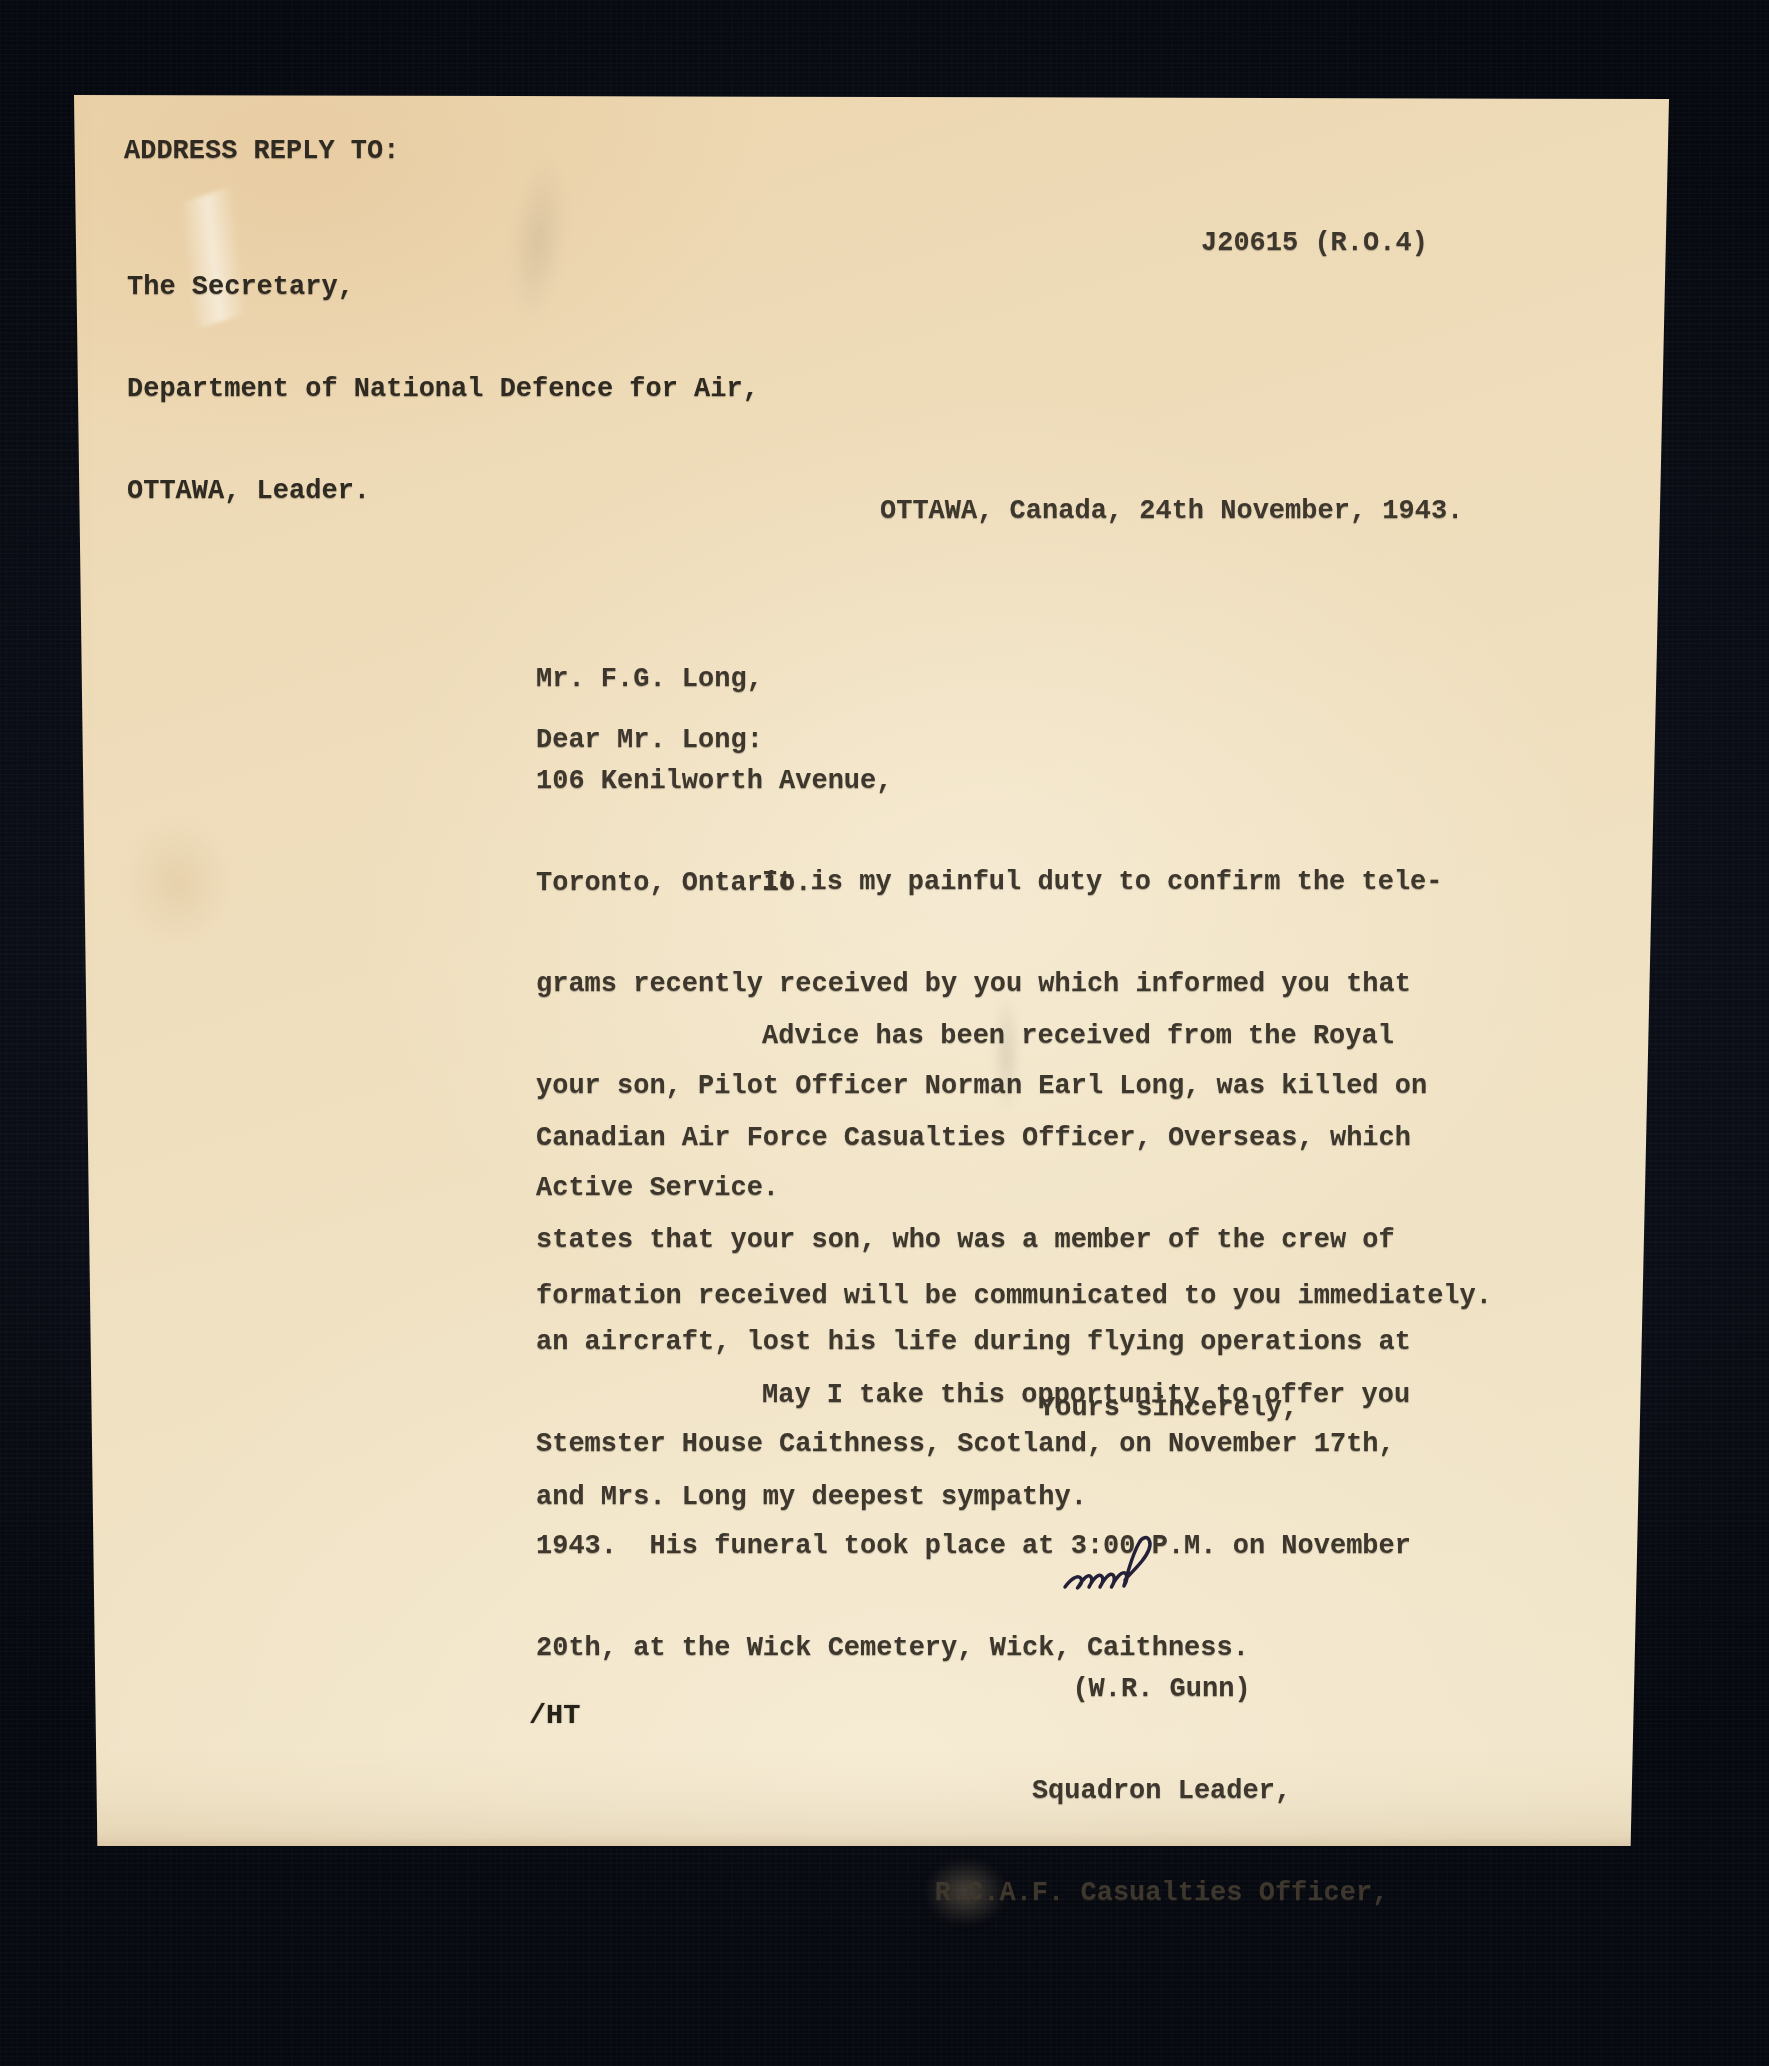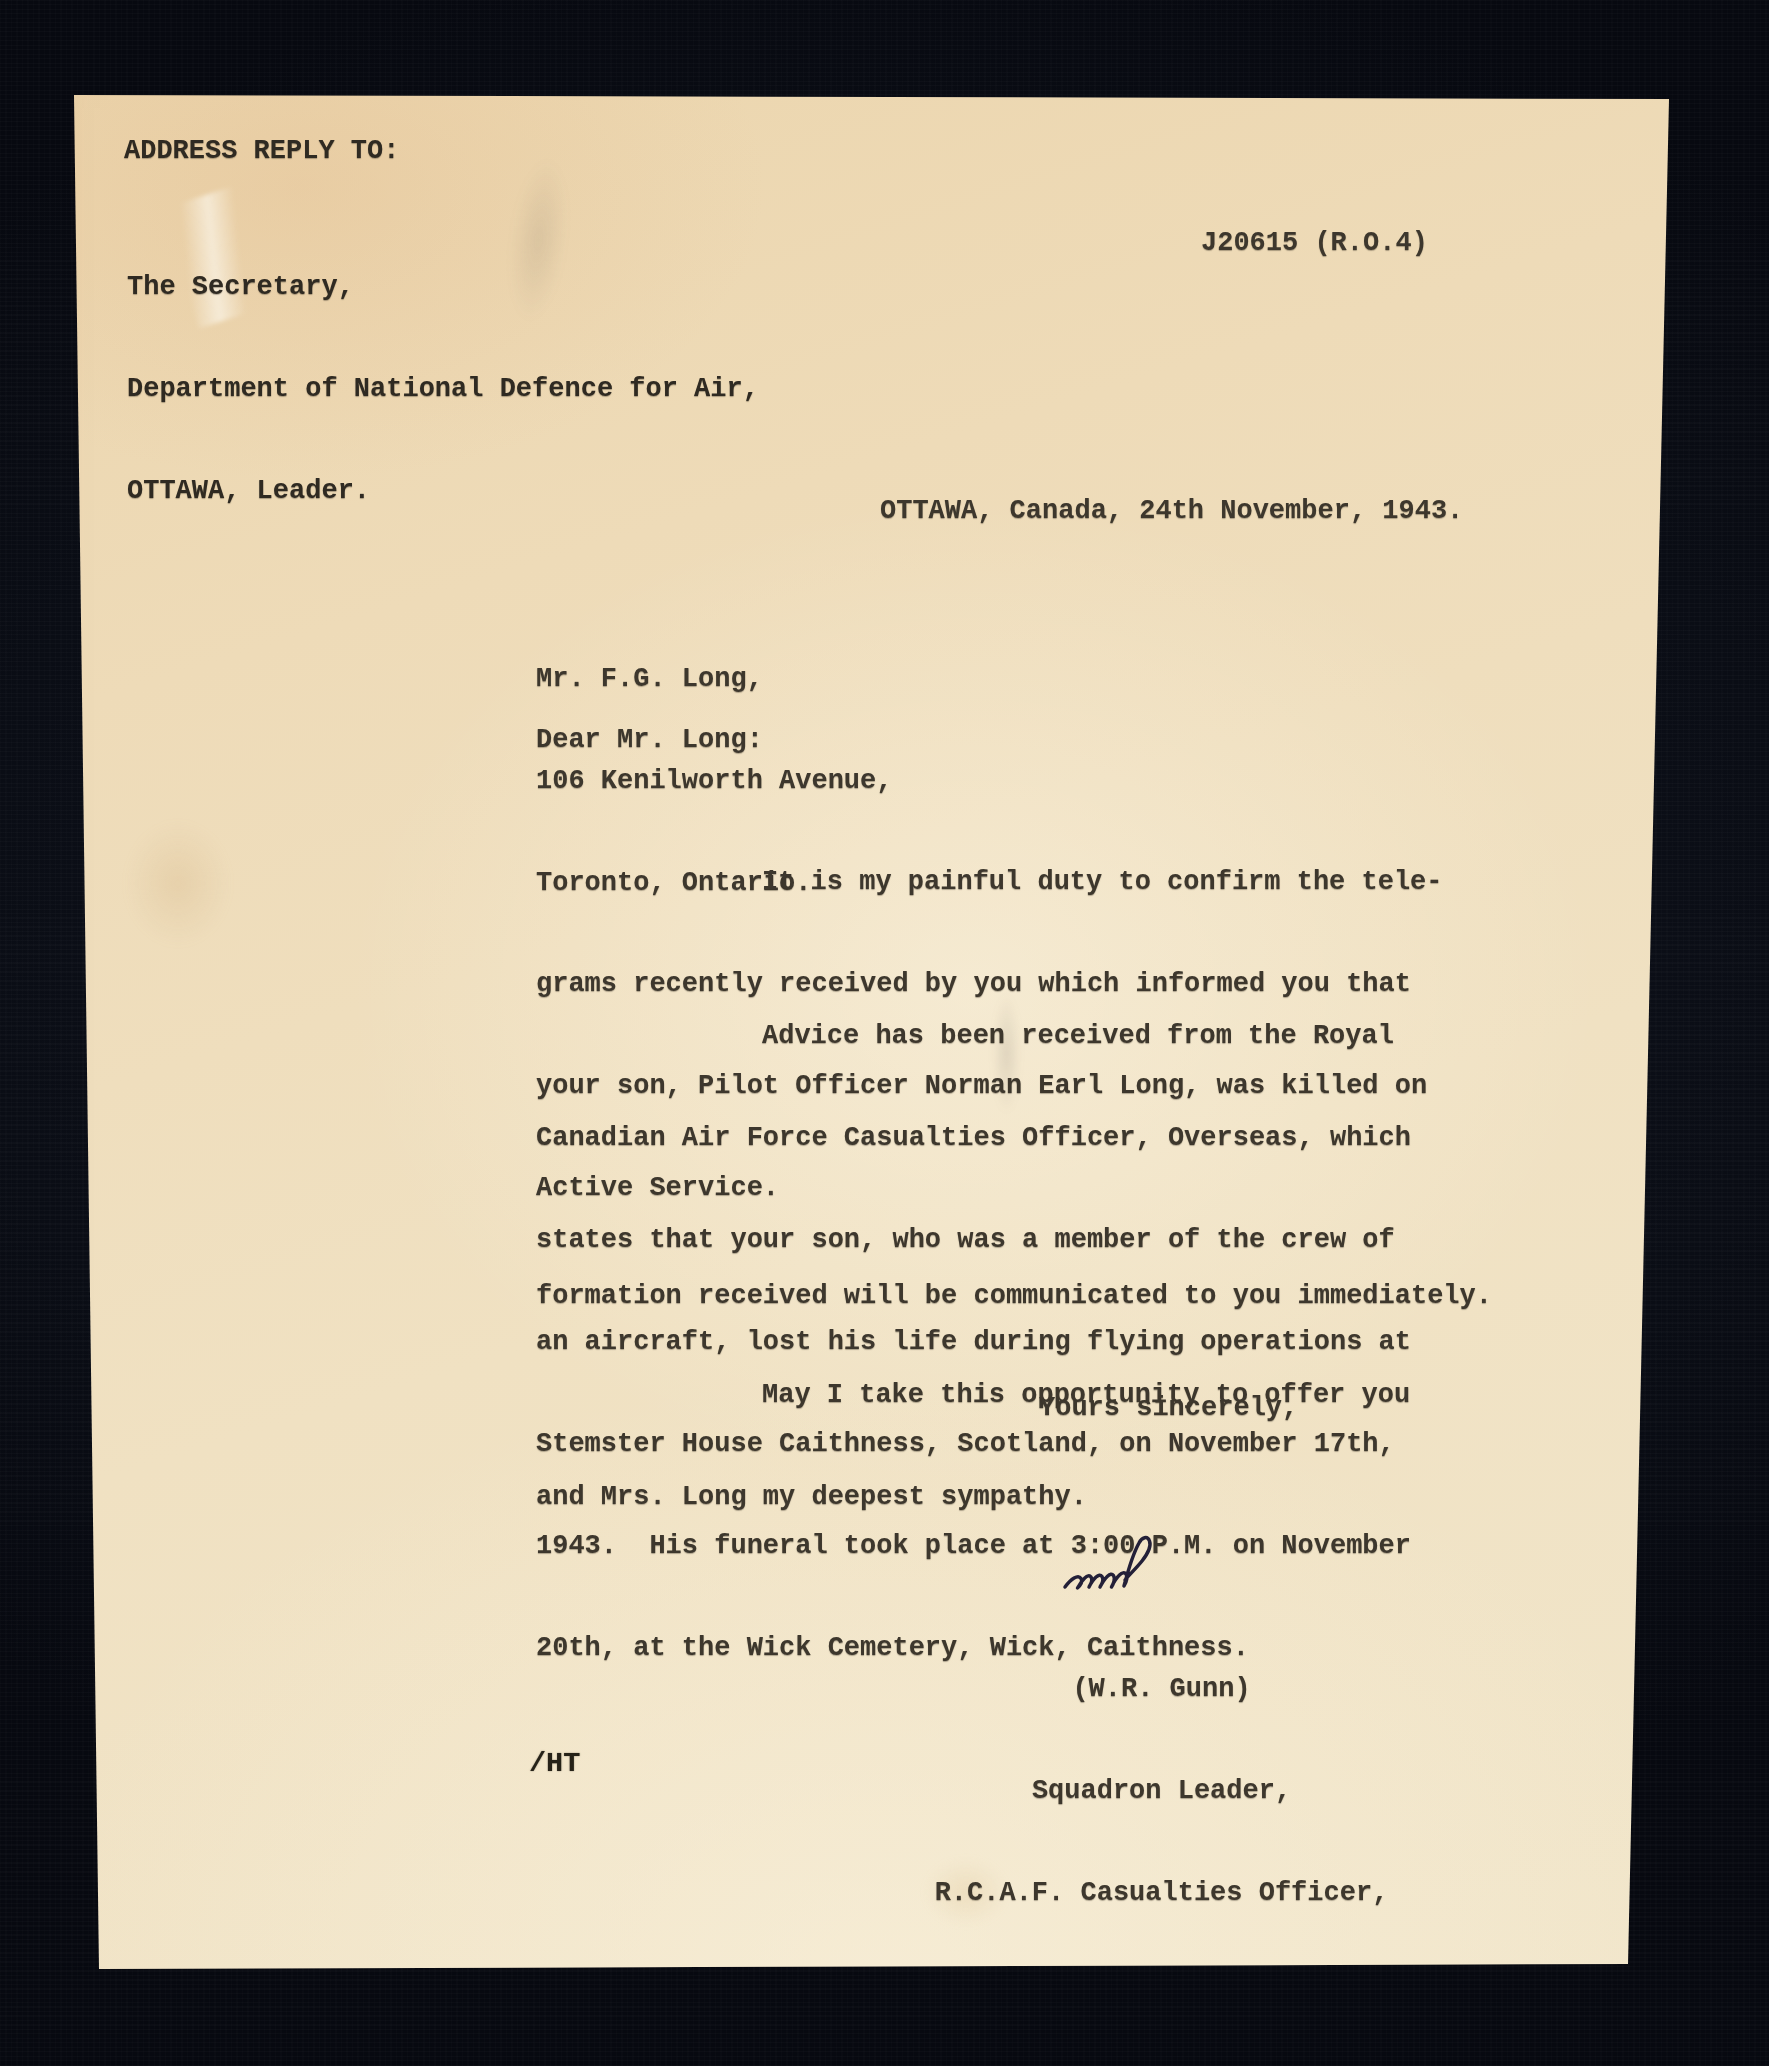--- a/index.html
+++ b/index.html
@@ -17,21 +17,21 @@
     height: 2066px;
     background:
       repeating-linear-gradient(0deg, rgba(255,255,255,0.02) 0 1px, transparent 1px 4.5px),
       repeating-linear-gradient(90deg, rgba(255,255,255,0.012) 0 1.5px, transparent 1.5px 5.5px),
       radial-gradient(1301px 1001px at 50% 45%, #11141f 0%, #0a0d15 70%, #070910 100%);
   }
   .paper {
     position: absolute;
     left: 0; top: 0;
     width: 1770px;
-    height: 2066px;
+    height: 1846px;
     clip-path: polygon(74px 95px, 1669px 99px, 1628px 1964px, 99px 1969px);
     background:
       radial-gradient(751px 475px at 17% 9%, rgba(224,182,134,0.30), transparent 62%),
       radial-gradient(951px 751px at 55% 48%, rgba(255,252,240,0.38), transparent 66%),
       radial-gradient(1201px 851px at 50% 96%, rgba(250,242,222,0.55), transparent 72%),
       linear-gradient(163deg, #ebd4ab 0%, #eedbb8 28%, #f0e1c2 58%, #f1e6cb 100%);
     box-shadow: inset 0 0 90px rgba(148,108,58,0.28), inset 0 0 14px rgba(140,100,55,0.22);
     text-decoration: underline;
   }
   .typed {
@@ -43,21 +43,21 @@
     color: #3d372d;
     white-space: pre;
     letter-spacing: 0px;
     text-shadow: 0 0.5px 1px rgba(58,50,38,0.38);
     filter: blur(0.3px);
   }
   .ink-dark { color: #2f2a22; }
   .line { white-space: pre; }
   .para .line.indent { padding-left: 226px; }
   .sig-block { text-align: center; line-height: 34px; }
-  .typist { font-size: 28.5px; color: #262218; text-shadow: 0 0 1.5px rgba(30,26,18,0.55); margin-top: 48px; }
+  .typist { font-size: 28.5px; color: #262218; text-shadow: 0 0 1.5px rgba(30,26,18,0.55); }
   .blemish { position: absolute; pointer-events: none; }
   .crease {
     left: 178px; top: 195px; width: 75px; height: 125px;
     background: linear-gradient(102deg, transparent 20%, rgba(255,255,250,0.55) 48%, transparent 75%);
     transform: rotate(-18deg);
     filter: blur(2px);
   }
   .smudge-top {
     left: 501px; top: 130px; width: 75px; height: 220px;
     background: radial-gradient(closest-side, rgba(92,82,70,0.12), transparent 75%);

